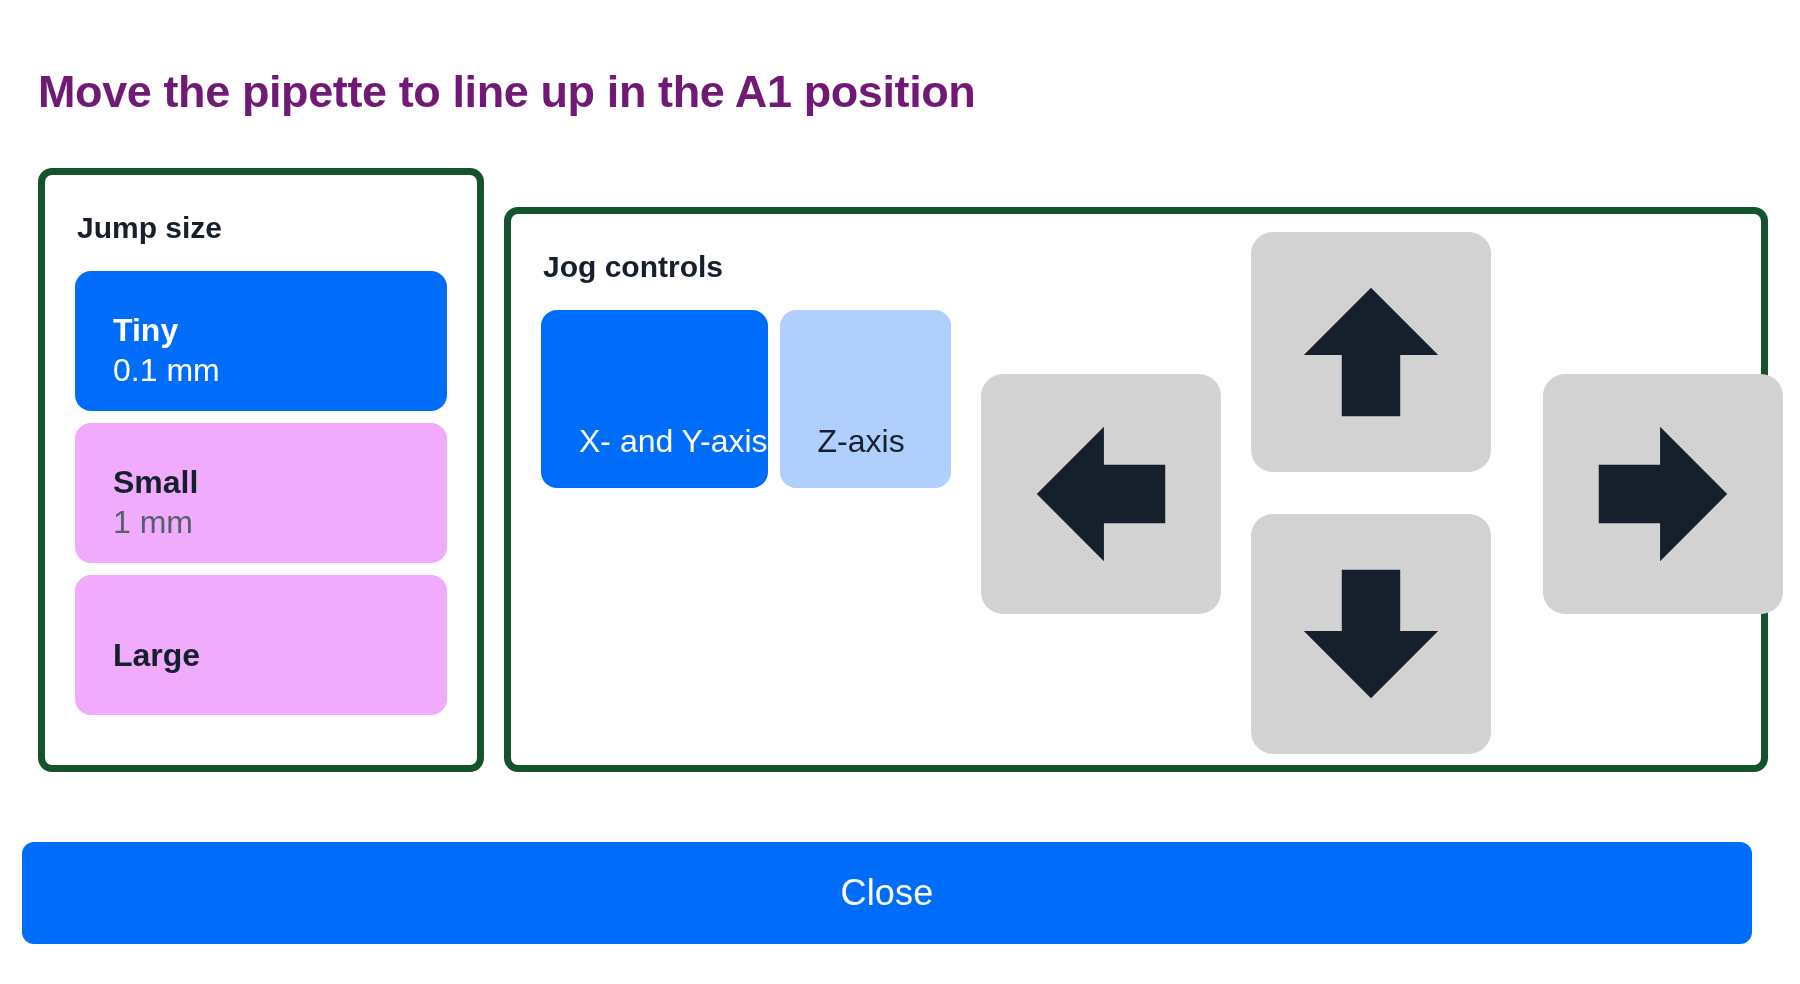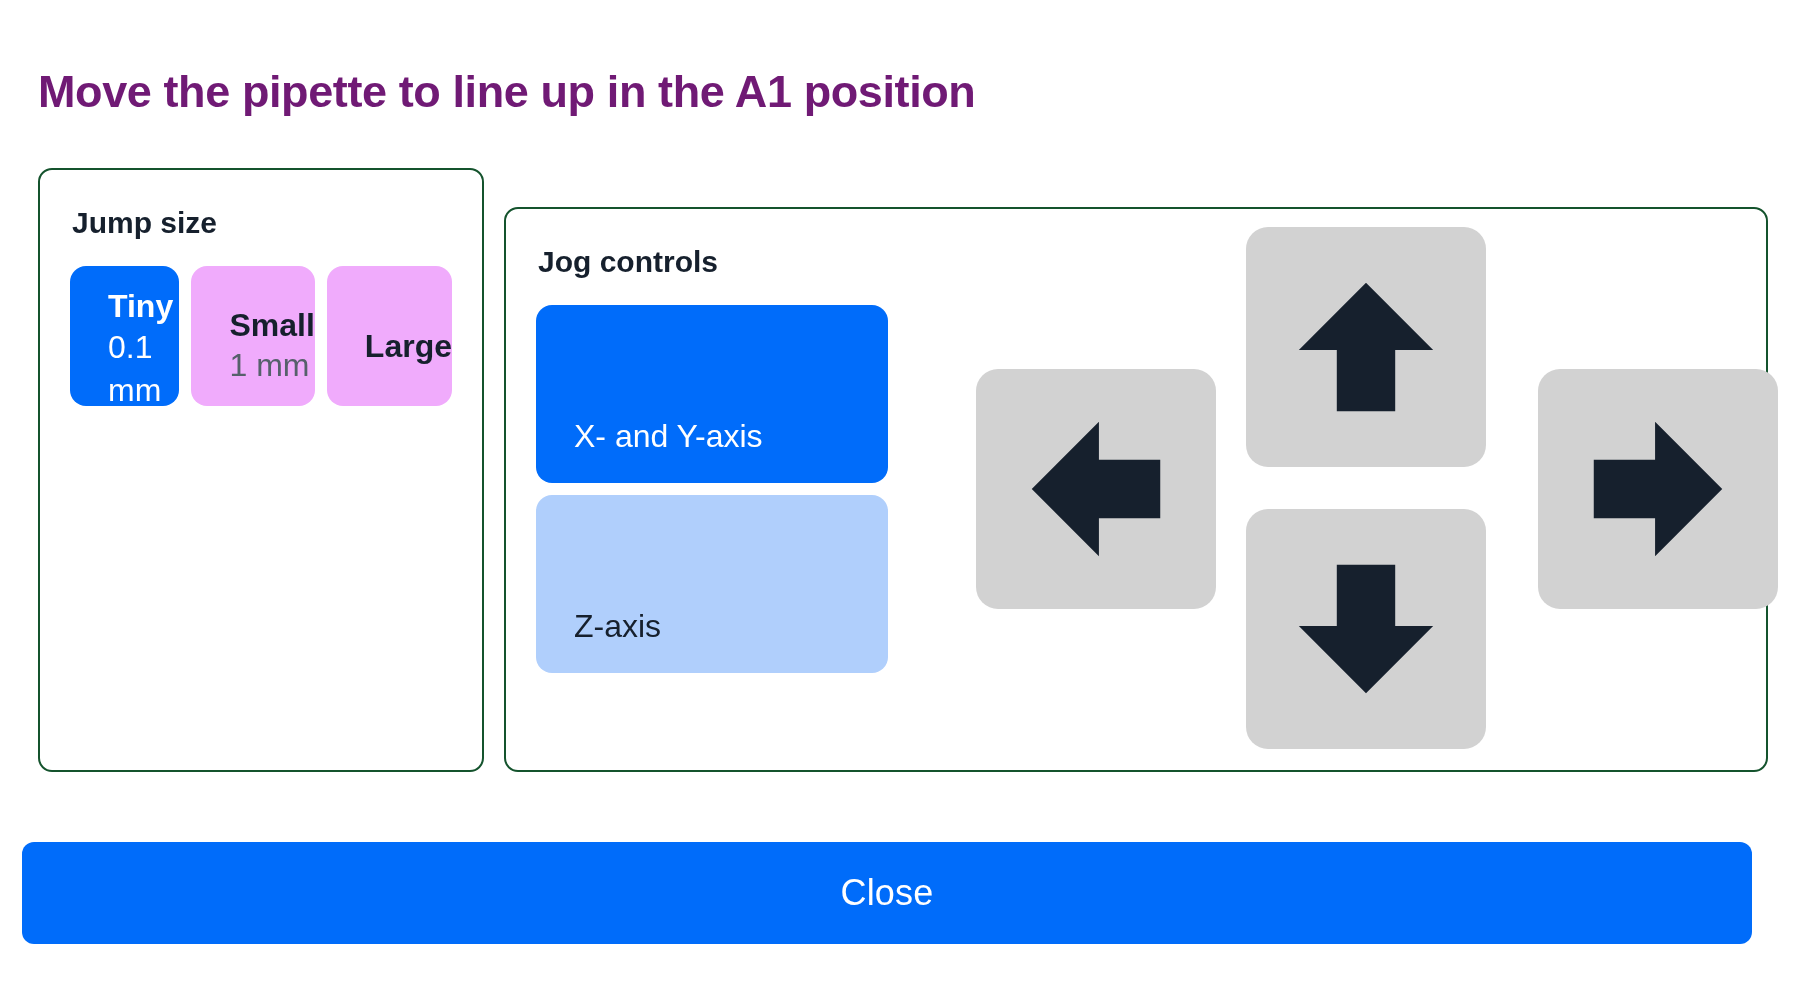--- a/index.html
+++ b/index.html
@@ -42,21 +42,21 @@
     left: 38px;
     top: 168px;
     width: 1730px;
     height: 604px;
     display: flex;
     gap: 20px;
   }
 
   .panel {
     box-sizing: border-box;
-    border: 2px solid #14532d;
+    border: 7px solid #14532d;
     border-radius: 14px;
     background: #ffffff;
     position: relative;
   }
 
   .panel-title {
     position: absolute;
     left: 32px;
     top: 36px;
     font-size: 30px;
@@ -70,21 +70,21 @@
     width: 446px;
     flex: 0 0 446px;
   }
 
   .jump-list {
     position: absolute;
     left: 30px;
     top: 96px;
     right: 30px;
     display: flex;
-    flex-direction: row;
+    flex-direction: column;
     gap: 12px;
   }
 
   .jump-option {
     box-sizing: border-box;
     height: 140px;
     border: none;
     border-radius: 16px;
     background: #f0abfc;
     padding: 22px 0 0 38px;
@@ -119,23 +119,23 @@
   
   .panel-jog {
     flex: 1 1 auto;
     margin-top: 39px;
   }
 
   .axis-list {
     position: absolute;
     left: 30px;
     top: 96px;
-    width: 352px;
-    display: flex;
-    flex-direction: column;
+    width: 410px;
+    display: flex;
+    flex-direction: row;
     gap: 12px;
   }
 
   .axis-option {
     box-sizing: border-box;
     height: 178px;
     border: none;
     border-radius: 16px;
     background: #B0CFFC;
     padding: 84px 0 0 38px;

